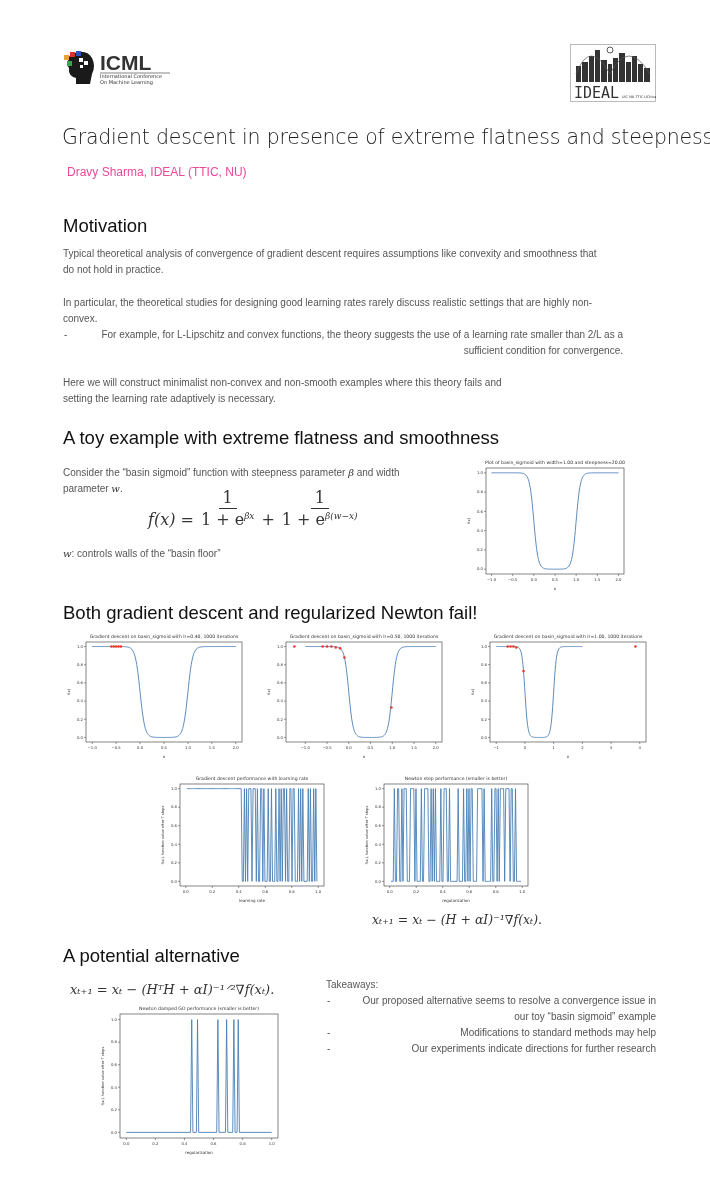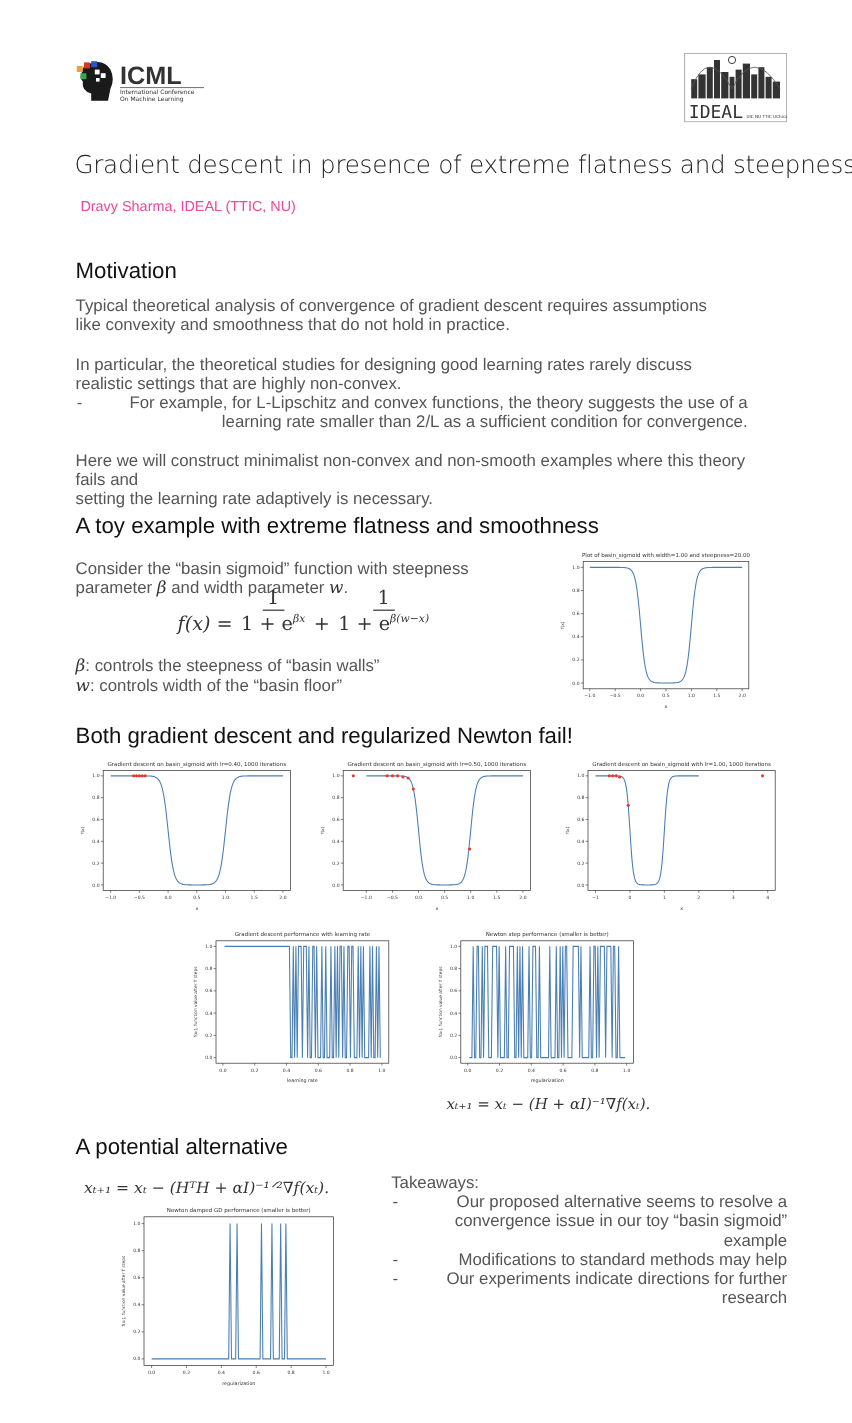--- a/index.html
+++ b/index.html
@@ -4,21 +4,21 @@
 <style>
   * { box-sizing: border-box; margin: 0; padding: 0; }
   html, body { width: 710px; height: 1186px; background: #ffffff; overflow: hidden; }
   body { position: relative; font-family: "Liberation Sans", sans-serif; color: #444; }
   .abs { position: absolute; }
   .logo-icml { left: 62px; top: 48px; width: 115px; height: 40px; }
   .logo-ideal { left: 570px; top: 44px; width: 92px; height: 58px; }
   .title { left: 62px; top: 125px; font-family: "DejaVu Sans", sans-serif; font-size: 20.5px; color: #222; font-weight: 300; letter-spacing: -0.2px; white-space: nowrap; }
   .author { left: 67px; top: 165px; font-size: 12px; color: #ec4899; }
   h2 { position: absolute; font-weight: normal; font-size: 18.5px; color: #111; font-family: "Liberation Sans", sans-serif; white-space: nowrap; text-align: center; }
-  .body-text { font-size: 14px; line-height: 16px; color: #555; }
+  .body-text { font-size: 10px; line-height: 16px; color: #555; }
   .para { position: absolute; left: 63px; width: 560px; }
   ul.dash { list-style: none; text-align: right; }
   ul.dash li { position: relative; padding-left: 29px; }
   ul.dash li::before { content: "-"; position: absolute; left: 1px; top: 0; }
   ul.dash ul.dash li { padding-left: 28px; }
   .math { font-family: "DejaVu Serif", serif; color: #333; font-style: italic; }
   .frac { display: inline-flex; flex-direction: column; align-items: center; vertical-align: middle; margin: 0 3px; }
   .frac .num { font-style: normal; padding: 0 4px 1px; border-bottom: 1px solid #333; }
   .frac .den { padding: 1px 4px 0; font-style: normal; }
   .chart-img { position: absolute; background: #fff; }
@@ -95,22 +95,21 @@
     <span class="num">1</span>
     <span class="den"><span>1 + e</span><sup style="font-size:9px;font-style:italic">βx</sup></span>
   </span>
   <span style="font-style:normal">+</span>
   <span class="frac">
     <span class="num">1</span>
     <span class="den"><span>1 + e</span><sup style="font-size:9px;font-style:italic">β(w−x)</sup></span>
   </span>
 </div>
 <div class="para body-text" style="top:546px; width:380px;">
-  <div><span class="math">β</span><span>: controls the steepness of “basin walls”</span></div>
-  <div><span class="math">w</span><span>: controls width of the “basin floor”</span></div>
+  <div><span class="math">w</span><span>: controls walls of the “basin floor”</span></div>
 </div>
 
 <svg class="chart-img" style="left:462px; top:456px;" width="168" height="138">
     <text x="93" y="8" font-size="4.6" text-anchor="middle">Plot of basin_sigmoid with width=1.00 and steepness=20.00</text>
     <rect x="24" y="12" width="138" height="106" fill="none" stroke="#333333" stroke-width="0.6"></rect>
     <line x1="29.52" y1="118" x2="29.52" y2="120" stroke="#333333" stroke-width="0.5"></line>
     <text x="29.52" y="125" font-size="3.8" text-anchor="middle">−1.0</text>
     <line x1="50.68" y1="118" x2="50.68" y2="120" stroke="#333333" stroke-width="0.5"></line>
     <text x="50.68" y="125" font-size="3.8" text-anchor="middle">−0.5</text>
     <line x1="71.83999999999999" y1="118" x2="71.83999999999999" y2="120" stroke="#333333" stroke-width="0.5"></line>

